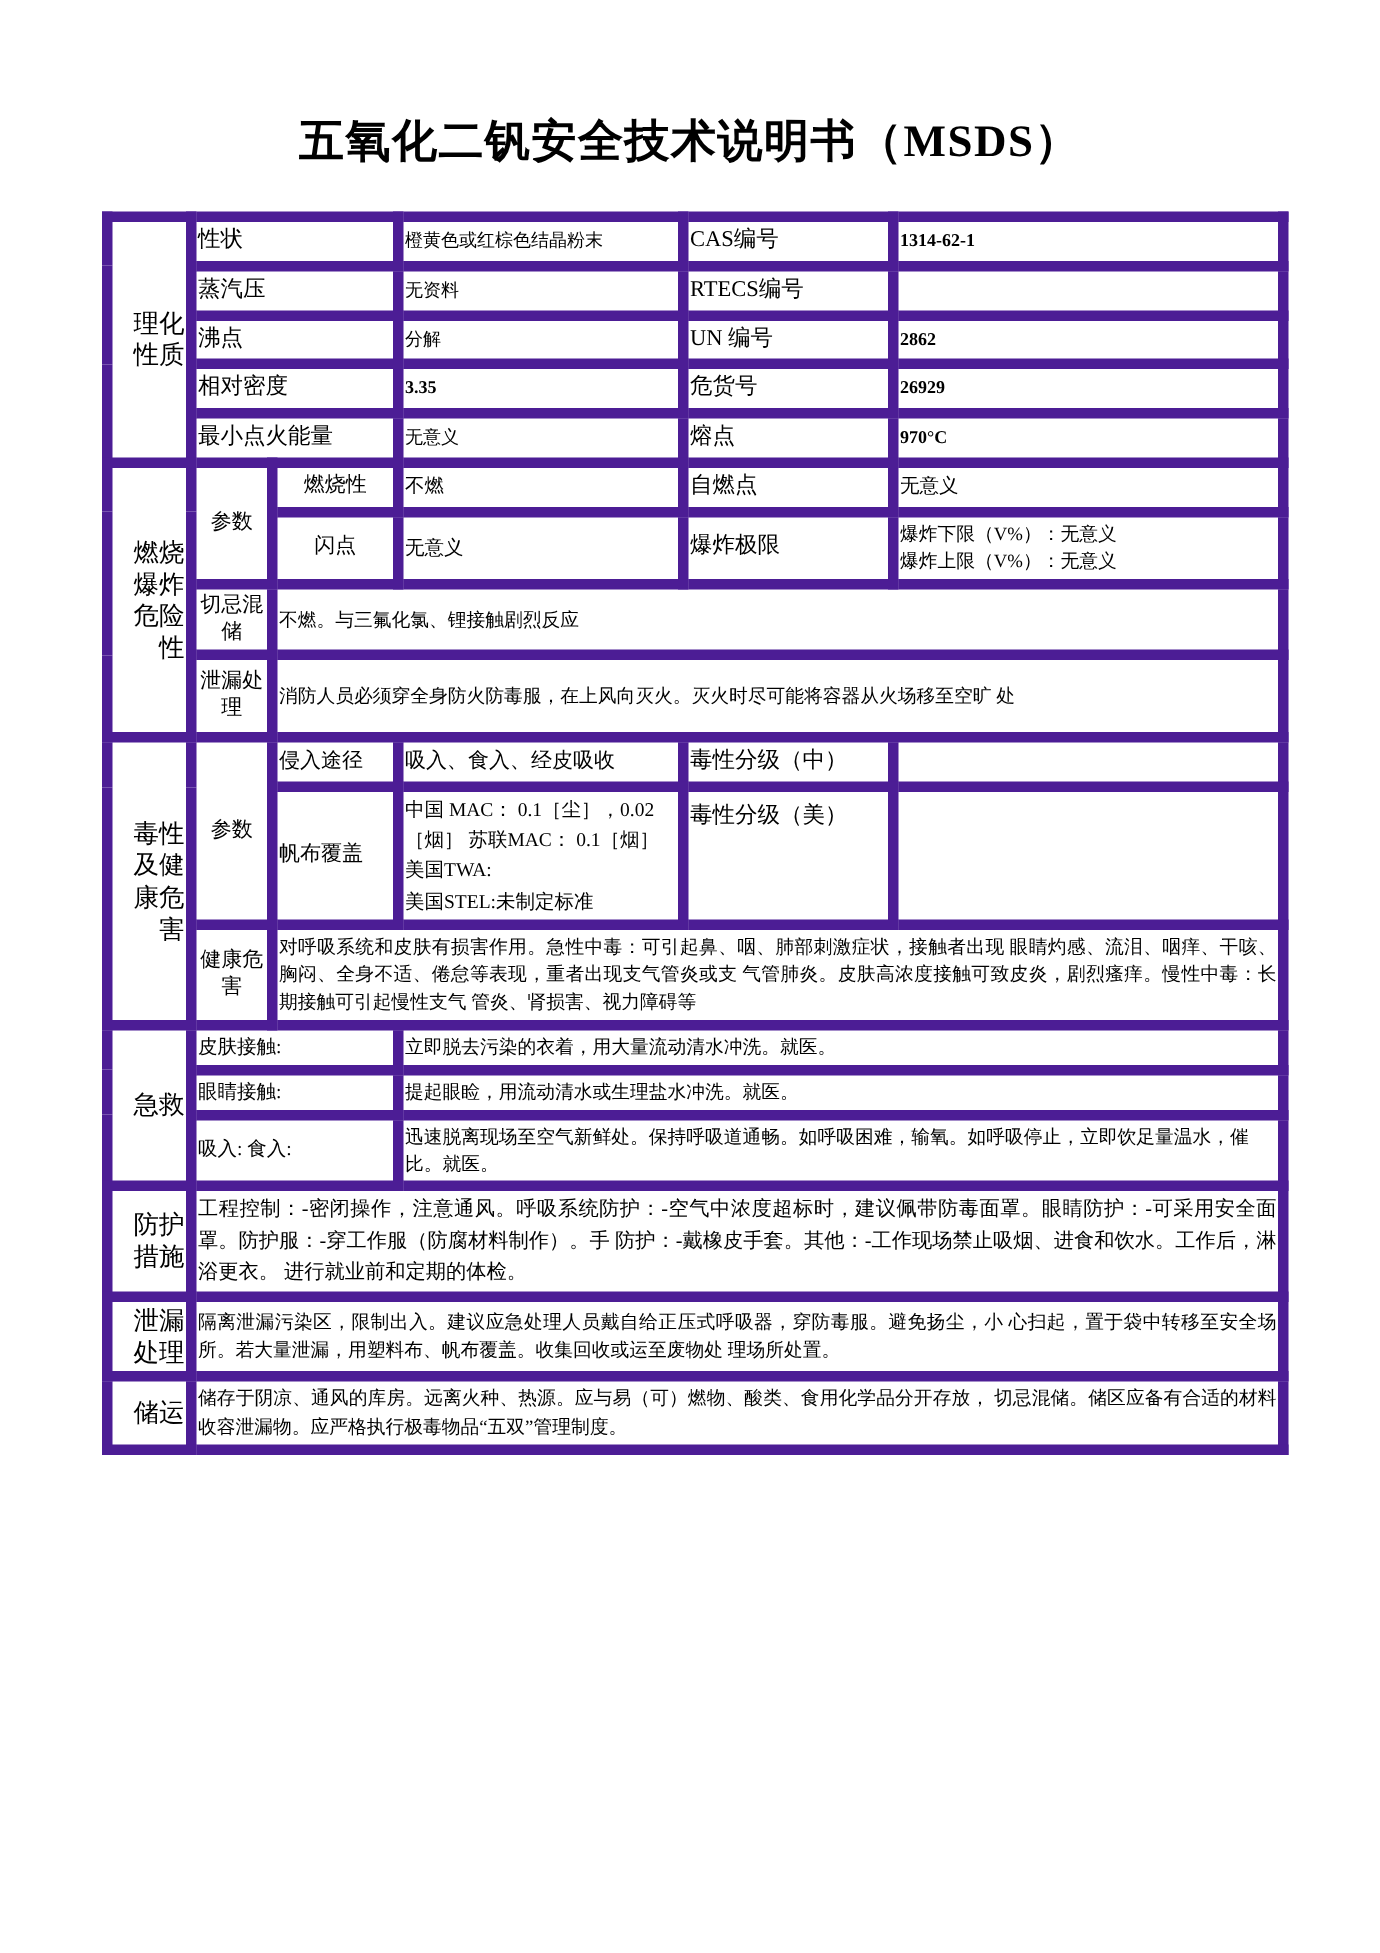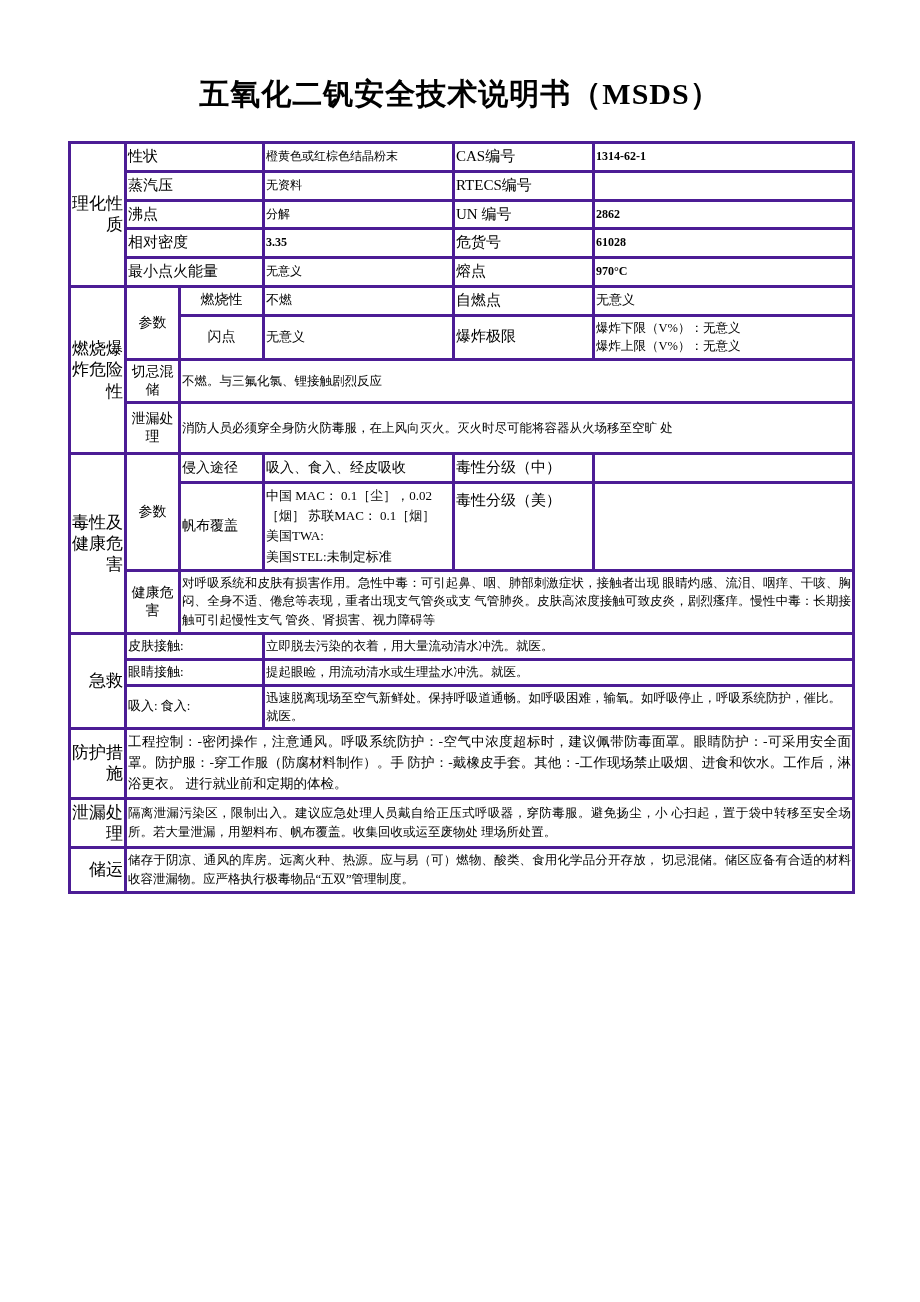--- a/index.html
+++ b/index.html
@@ -32,21 +32,21 @@
     padding-bottom: 26px;
   }
   table.msds {
     border-collapse: collapse;
     width: 784px;
     table-layout: fixed;
     font-size: 13px;
     line-height: 1.45;
   }
   table.msds td {
-    border: 3px solid #4c1d95;
+    border: 7px solid #4c1d95;
     padding: 2px 1px;
     vertical-align: middle;
   }
   
   .cat {
     text-align: right;
     font-size: 17px;
     font-weight: normal;
     line-height: 1.25;
     width: 56px;
@@ -154,21 +154,21 @@
       <tr>
         <td class="lbl" colspan="2">沸点</td>
         <td class="val">分解</td>
         <td class="lbl">UN 编号</td>
         <td class="val-b">2862</td>
       </tr>
       <tr>
         <td class="lbl" colspan="2">相对密度</td>
         <td class="val-b">3.35</td>
         <td class="lbl">危货号</td>
-        <td class="val-b">61028</td>
+        <td class="val-b">26929</td>
       </tr>
       <tr>
         <td class="lbl" colspan="2">最小点火能量</td>
         <td class="val">无意义</td>
         <td class="lbl">熔点</td>
         <td class="val-b">970°C</td>
       </tr>
 
       <tr>
         <td class="cat" rowspan="4">燃烧爆炸危险性</td>
@@ -219,21 +219,21 @@
         <td class="cat" rowspan="3">急救</td>
         <td class="aid-label" colspan="2">皮肤接触:</td>
         <td class="aid-text" colspan="3">立即脱去污染的衣着，用大量流动清水冲洗。就医。</td>
       </tr>
       <tr>
         <td class="aid-label" colspan="2">眼睛接触:</td>
         <td class="aid-text" colspan="3">提起眼睑，用流动清水或生理盐水冲洗。就医。</td>
       </tr>
       <tr>
         <td class="aid-label" colspan="2" style="text-align:justify">吸入:  食入:</td>
-        <td class="aid-text" colspan="3">迅速脱离现场至空气新鲜处。保持呼吸道通畅。如呼吸困难，输氧。如呼吸停止，呼吸系统防护，催比。就医。</td>
+        <td class="aid-text" colspan="3">迅速脱离现场至空气新鲜处。保持呼吸道通畅。如呼吸困难，输氧。如呼吸停止，立即饮足量温水，催比。就医。</td>
       </tr>
 
       <tr>
         <td class="cat">防护措施</td>
         <td class="para-l" colspan="5">工程控制：-密闭操作，注意通风。呼吸系统防护：-空气中浓度超标时，建议佩带防毒面罩。眼睛防护：-可采用安全面罩。防护服：-穿工作服（防腐材料制作）。手 防护：-戴橡皮手套。其他：-工作现场禁止吸烟、进食和饮水。工作后，淋浴更衣。 进行就业前和定期的体检。</td>
       </tr>
 
       <tr>
         <td class="cat">泄漏处理</td>
         <td class="para" colspan="5">隔离泄漏污染区，限制出入。建议应急处理人员戴自给正压式呼吸器，穿防毒服。避免扬尘，小 心扫起，置于袋中转移至安全场所。若大量泄漏，用塑料布、帆布覆盖。收集回收或运至废物处 理场所处置。</td>

